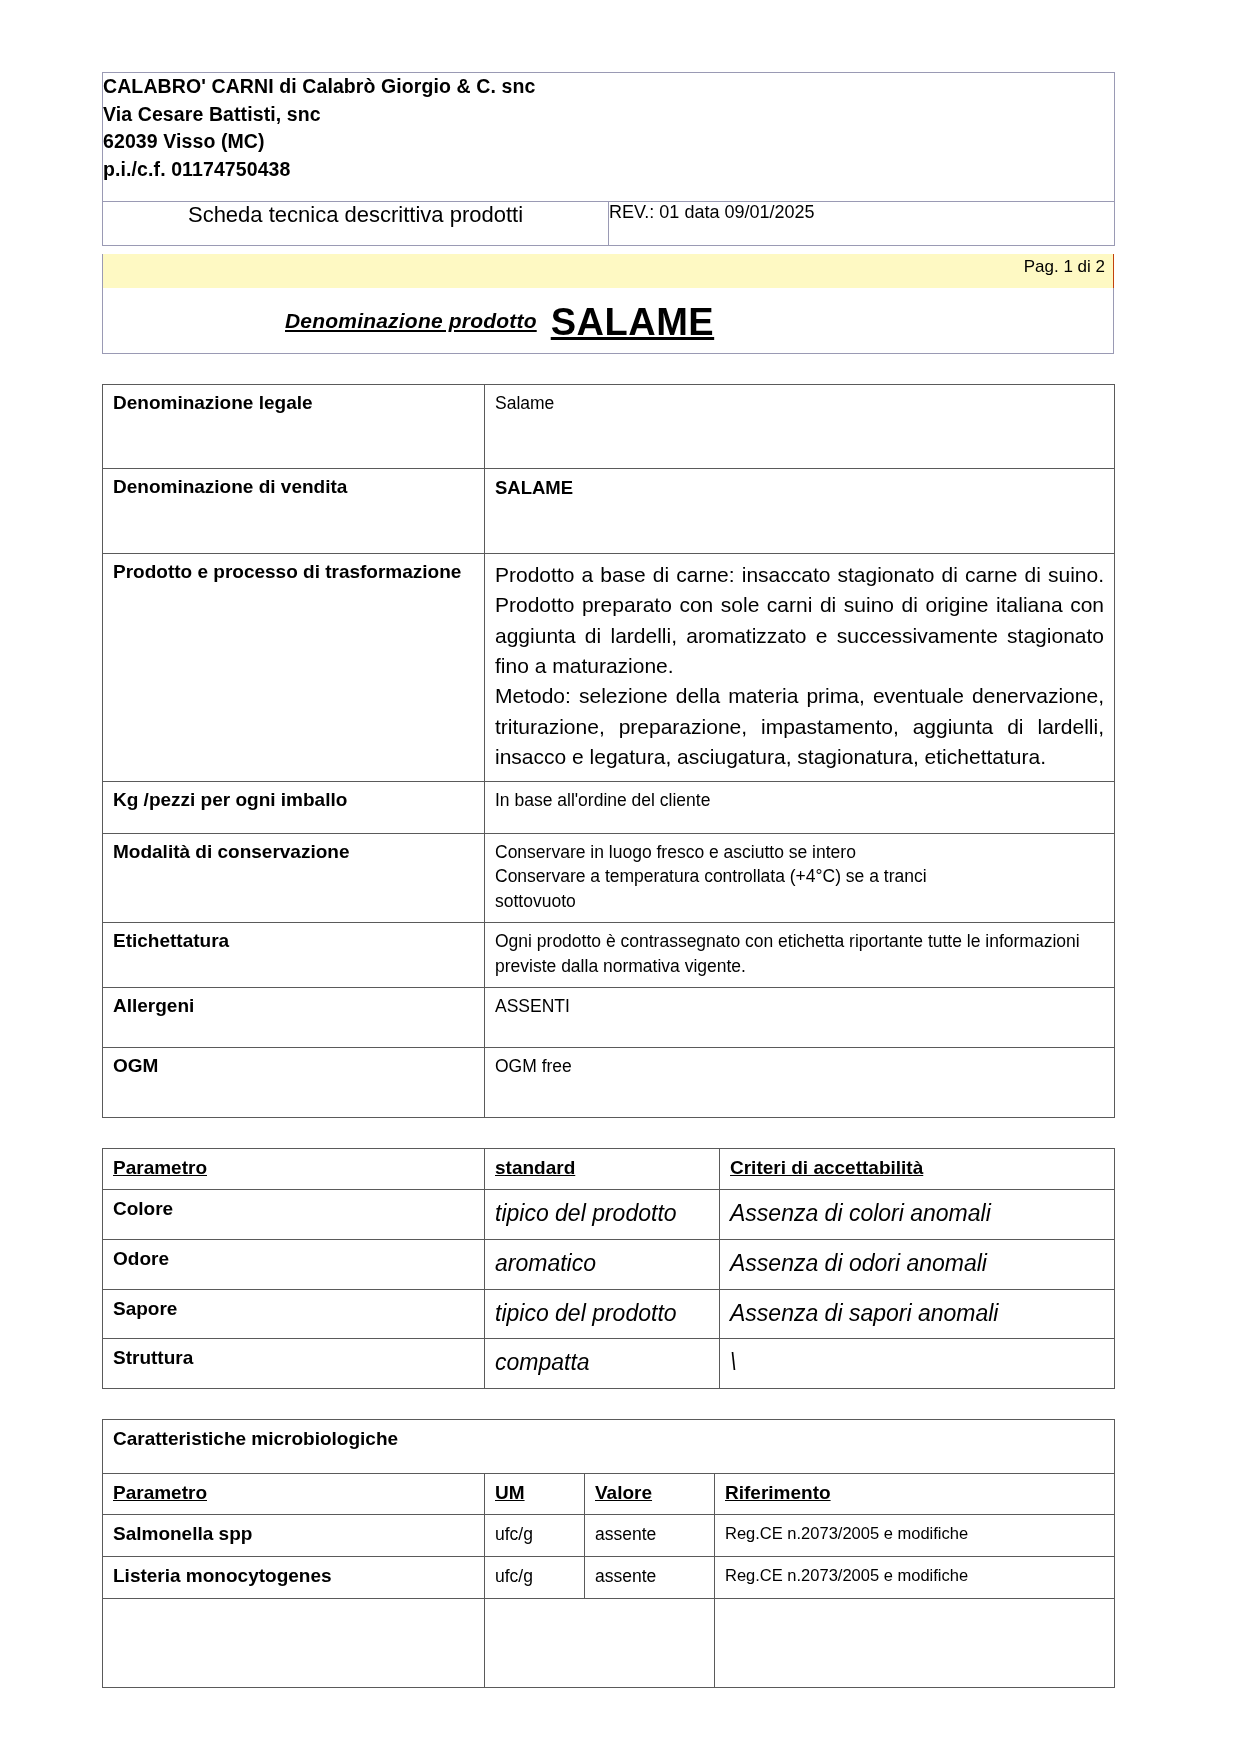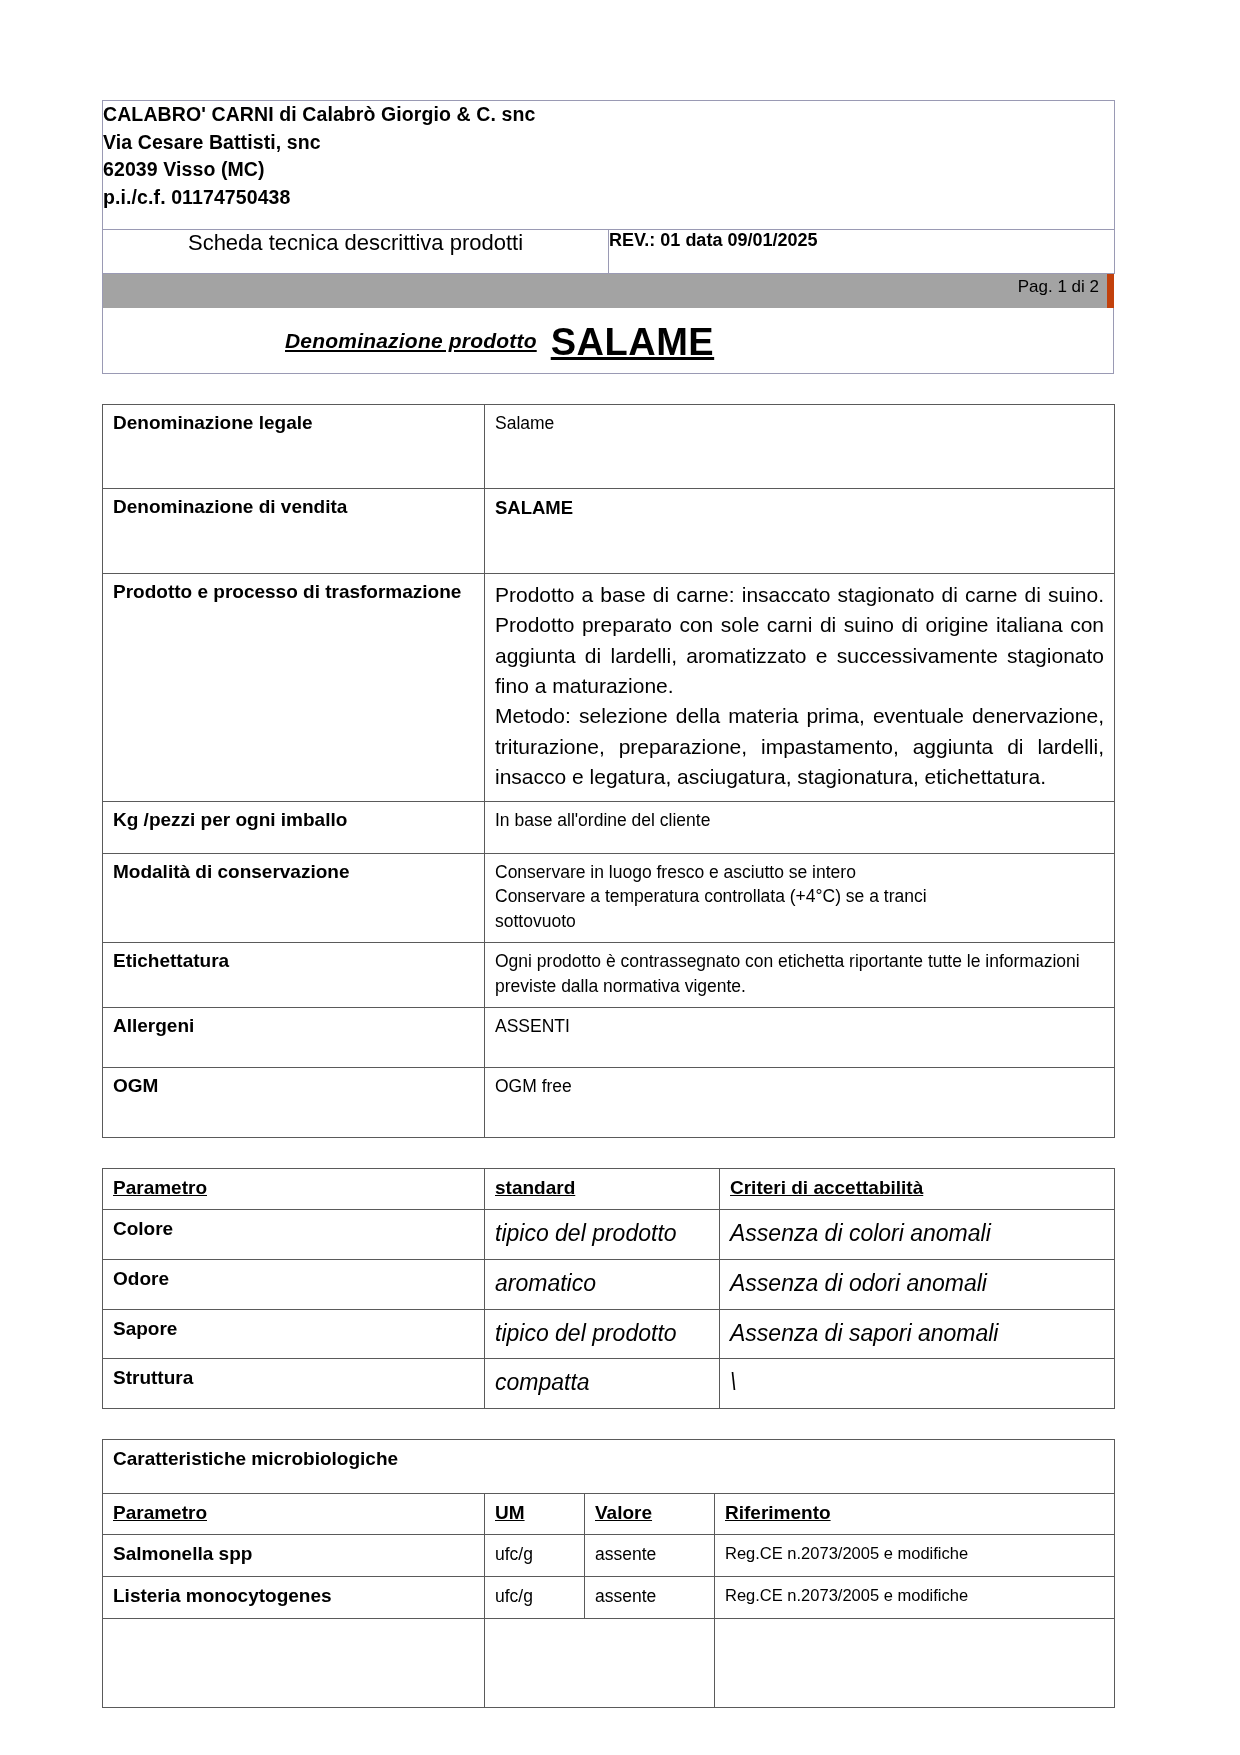--- a/index.html
+++ b/index.html
@@ -13,21 +13,21 @@
     font-family: "Liberation Sans", sans-serif;
     color: #000000;
     -webkit-font-smoothing: antialiased;
   }
 
   .page {
     position: relative;
     width: 1240px;
     height: 1529px;
     box-sizing: border-box;
-    padding: 100px 110px 0 110px;
+    padding: 72px 110px 0 110px;
   }
 
   
   .header-table {
     width: 1012px;
     margin-left: -8px;
     border-collapse: collapse;
     table-layout: fixed;
   }
   .header-table td {
@@ -58,32 +58,32 @@
     line-height: 1.2;
   }
   .rev-cell {
     height: 43px;
     vertical-align: middle;
     padding-left: 14px;
   }
   .rev-text {
     font-size: 18px;
     line-height: 1.2;
-    font-weight: bold;
   }
 
   .pag-band {
     position: relative;
-    background: #a3a3a3;
+    background: #fef9c3;
     height: 34px;
     border-left: 1px solid #9a9ab4;
-    border-right: 7px solid #c2410c;
+    border-right: 1px solid #c2410c;
     box-sizing: border-box;
     width: 1012px;
     margin-left: -8px;
+    margin-top: 8px;
   }
   .pag-text {
     position: absolute;
     right: 8px;
     top: 3px;
     font-size: 17px;
   }
 
   .denom-band {
     width: 1012px;

